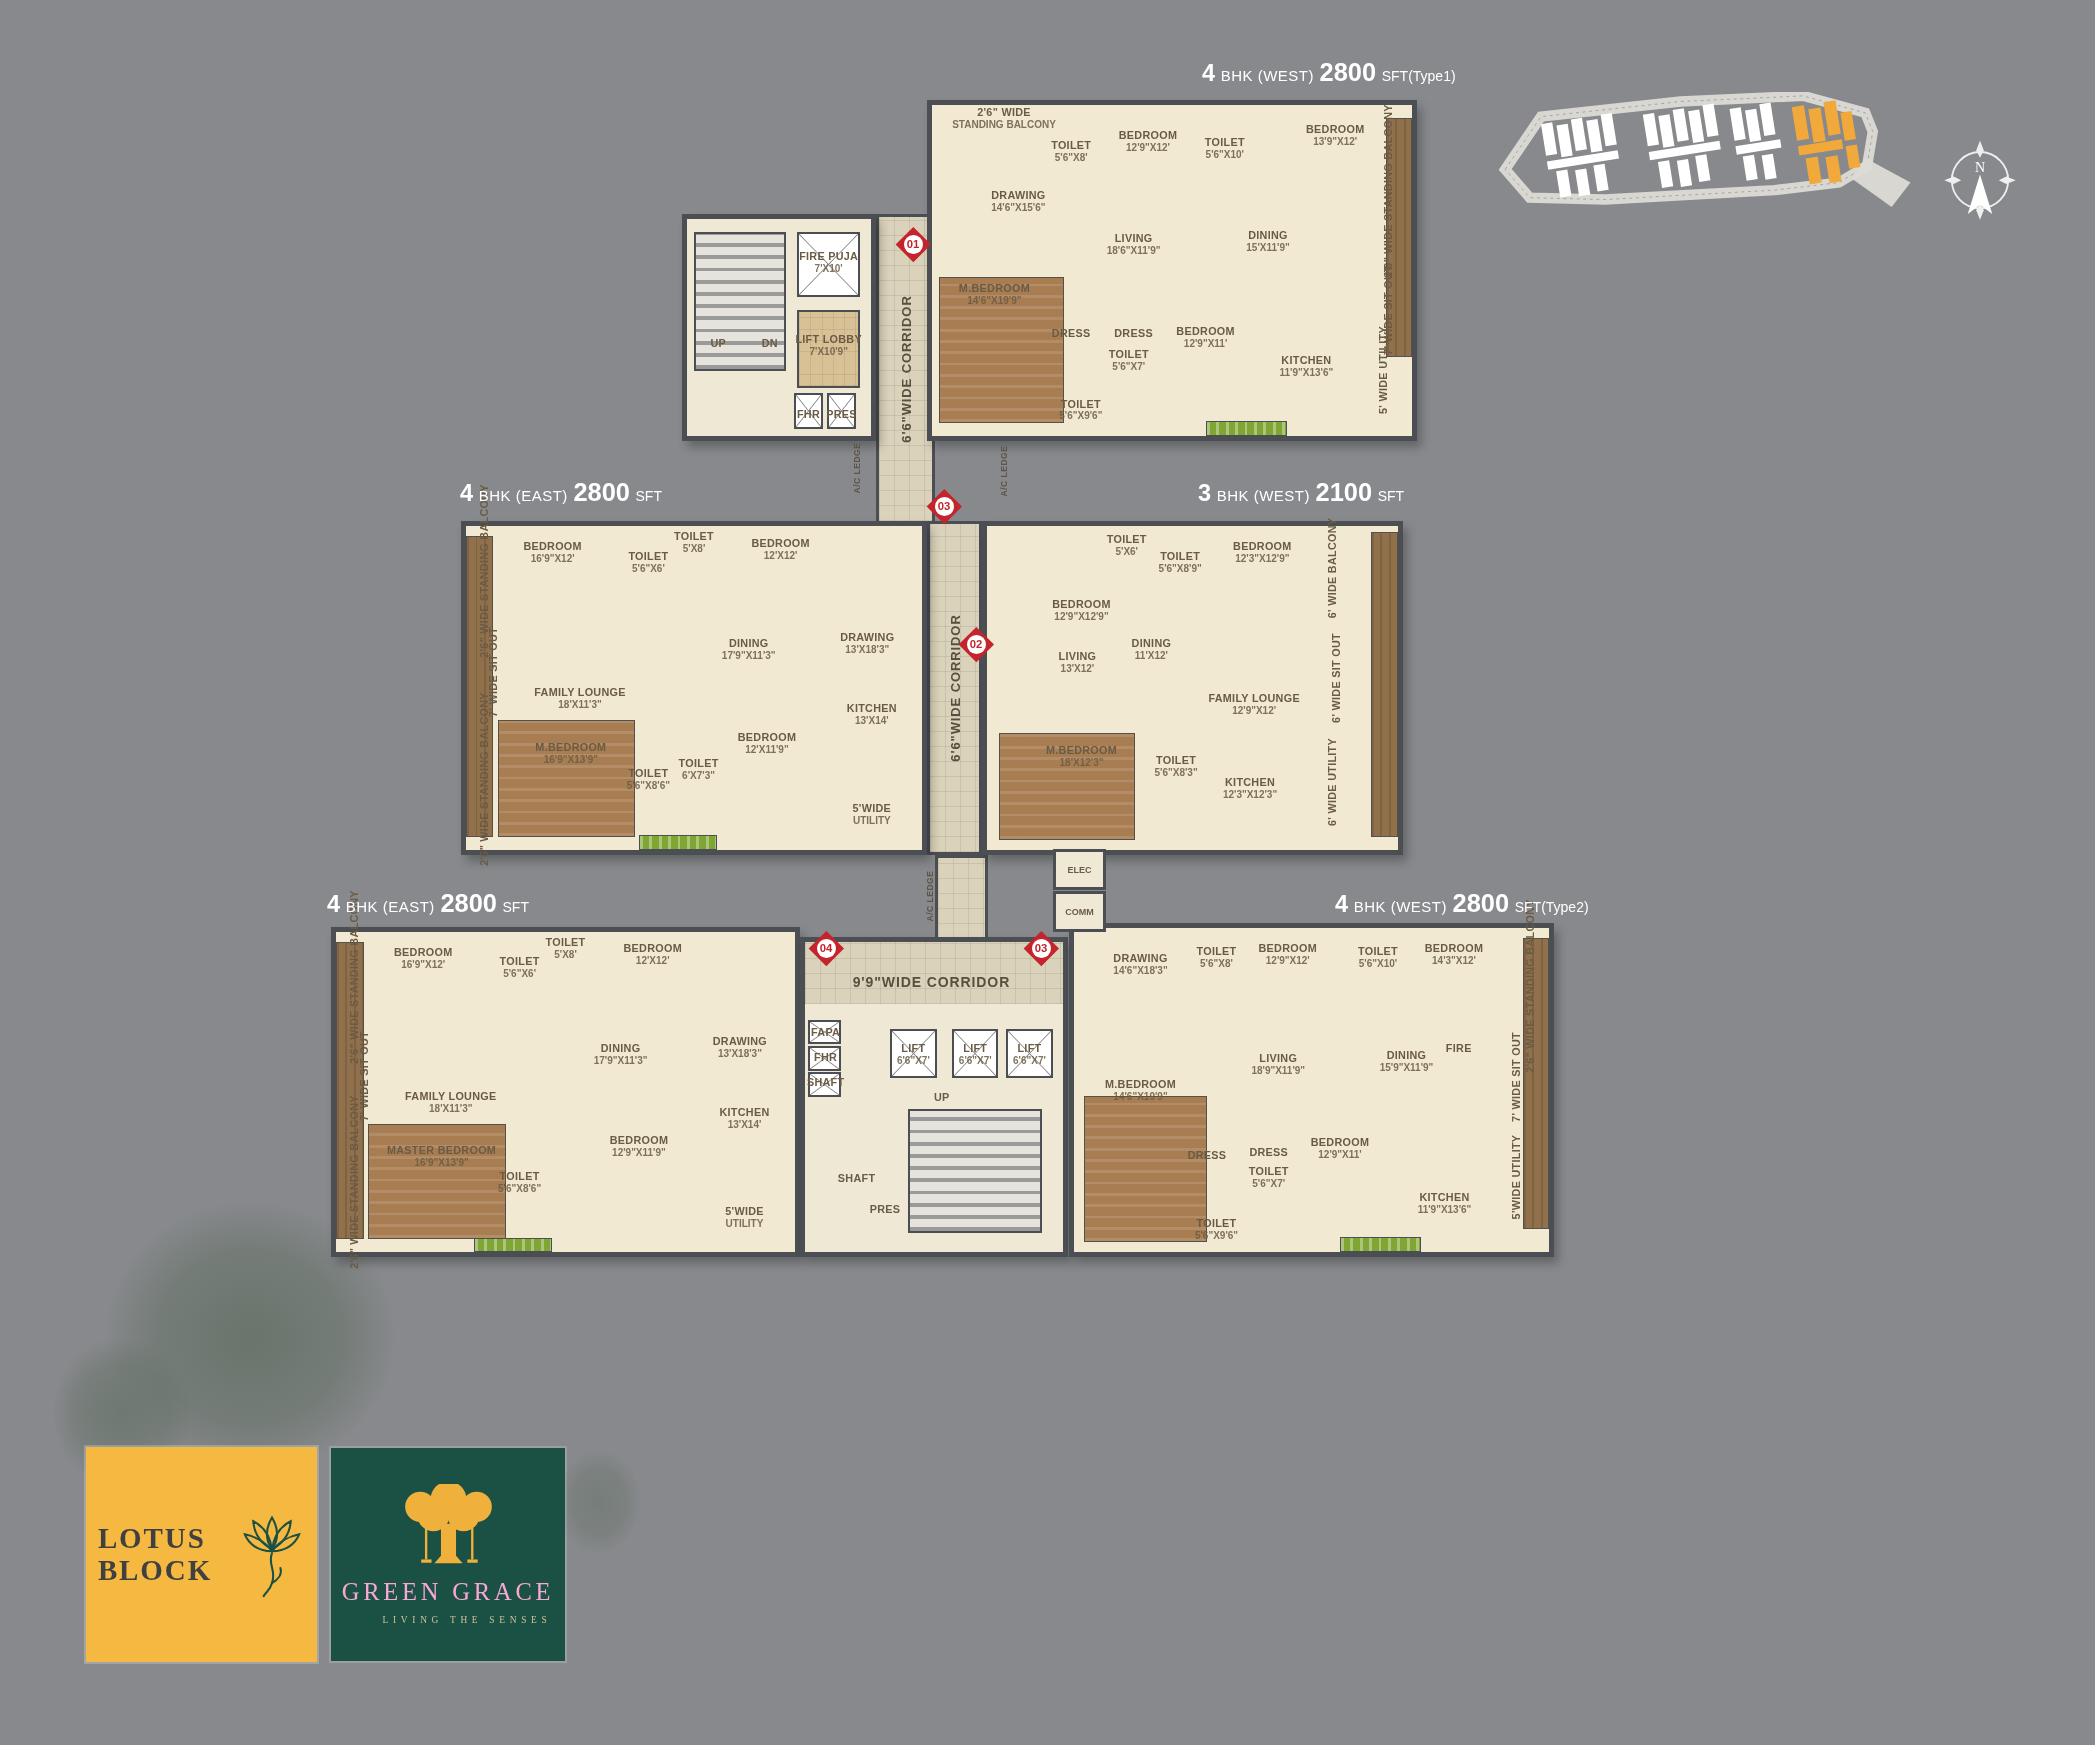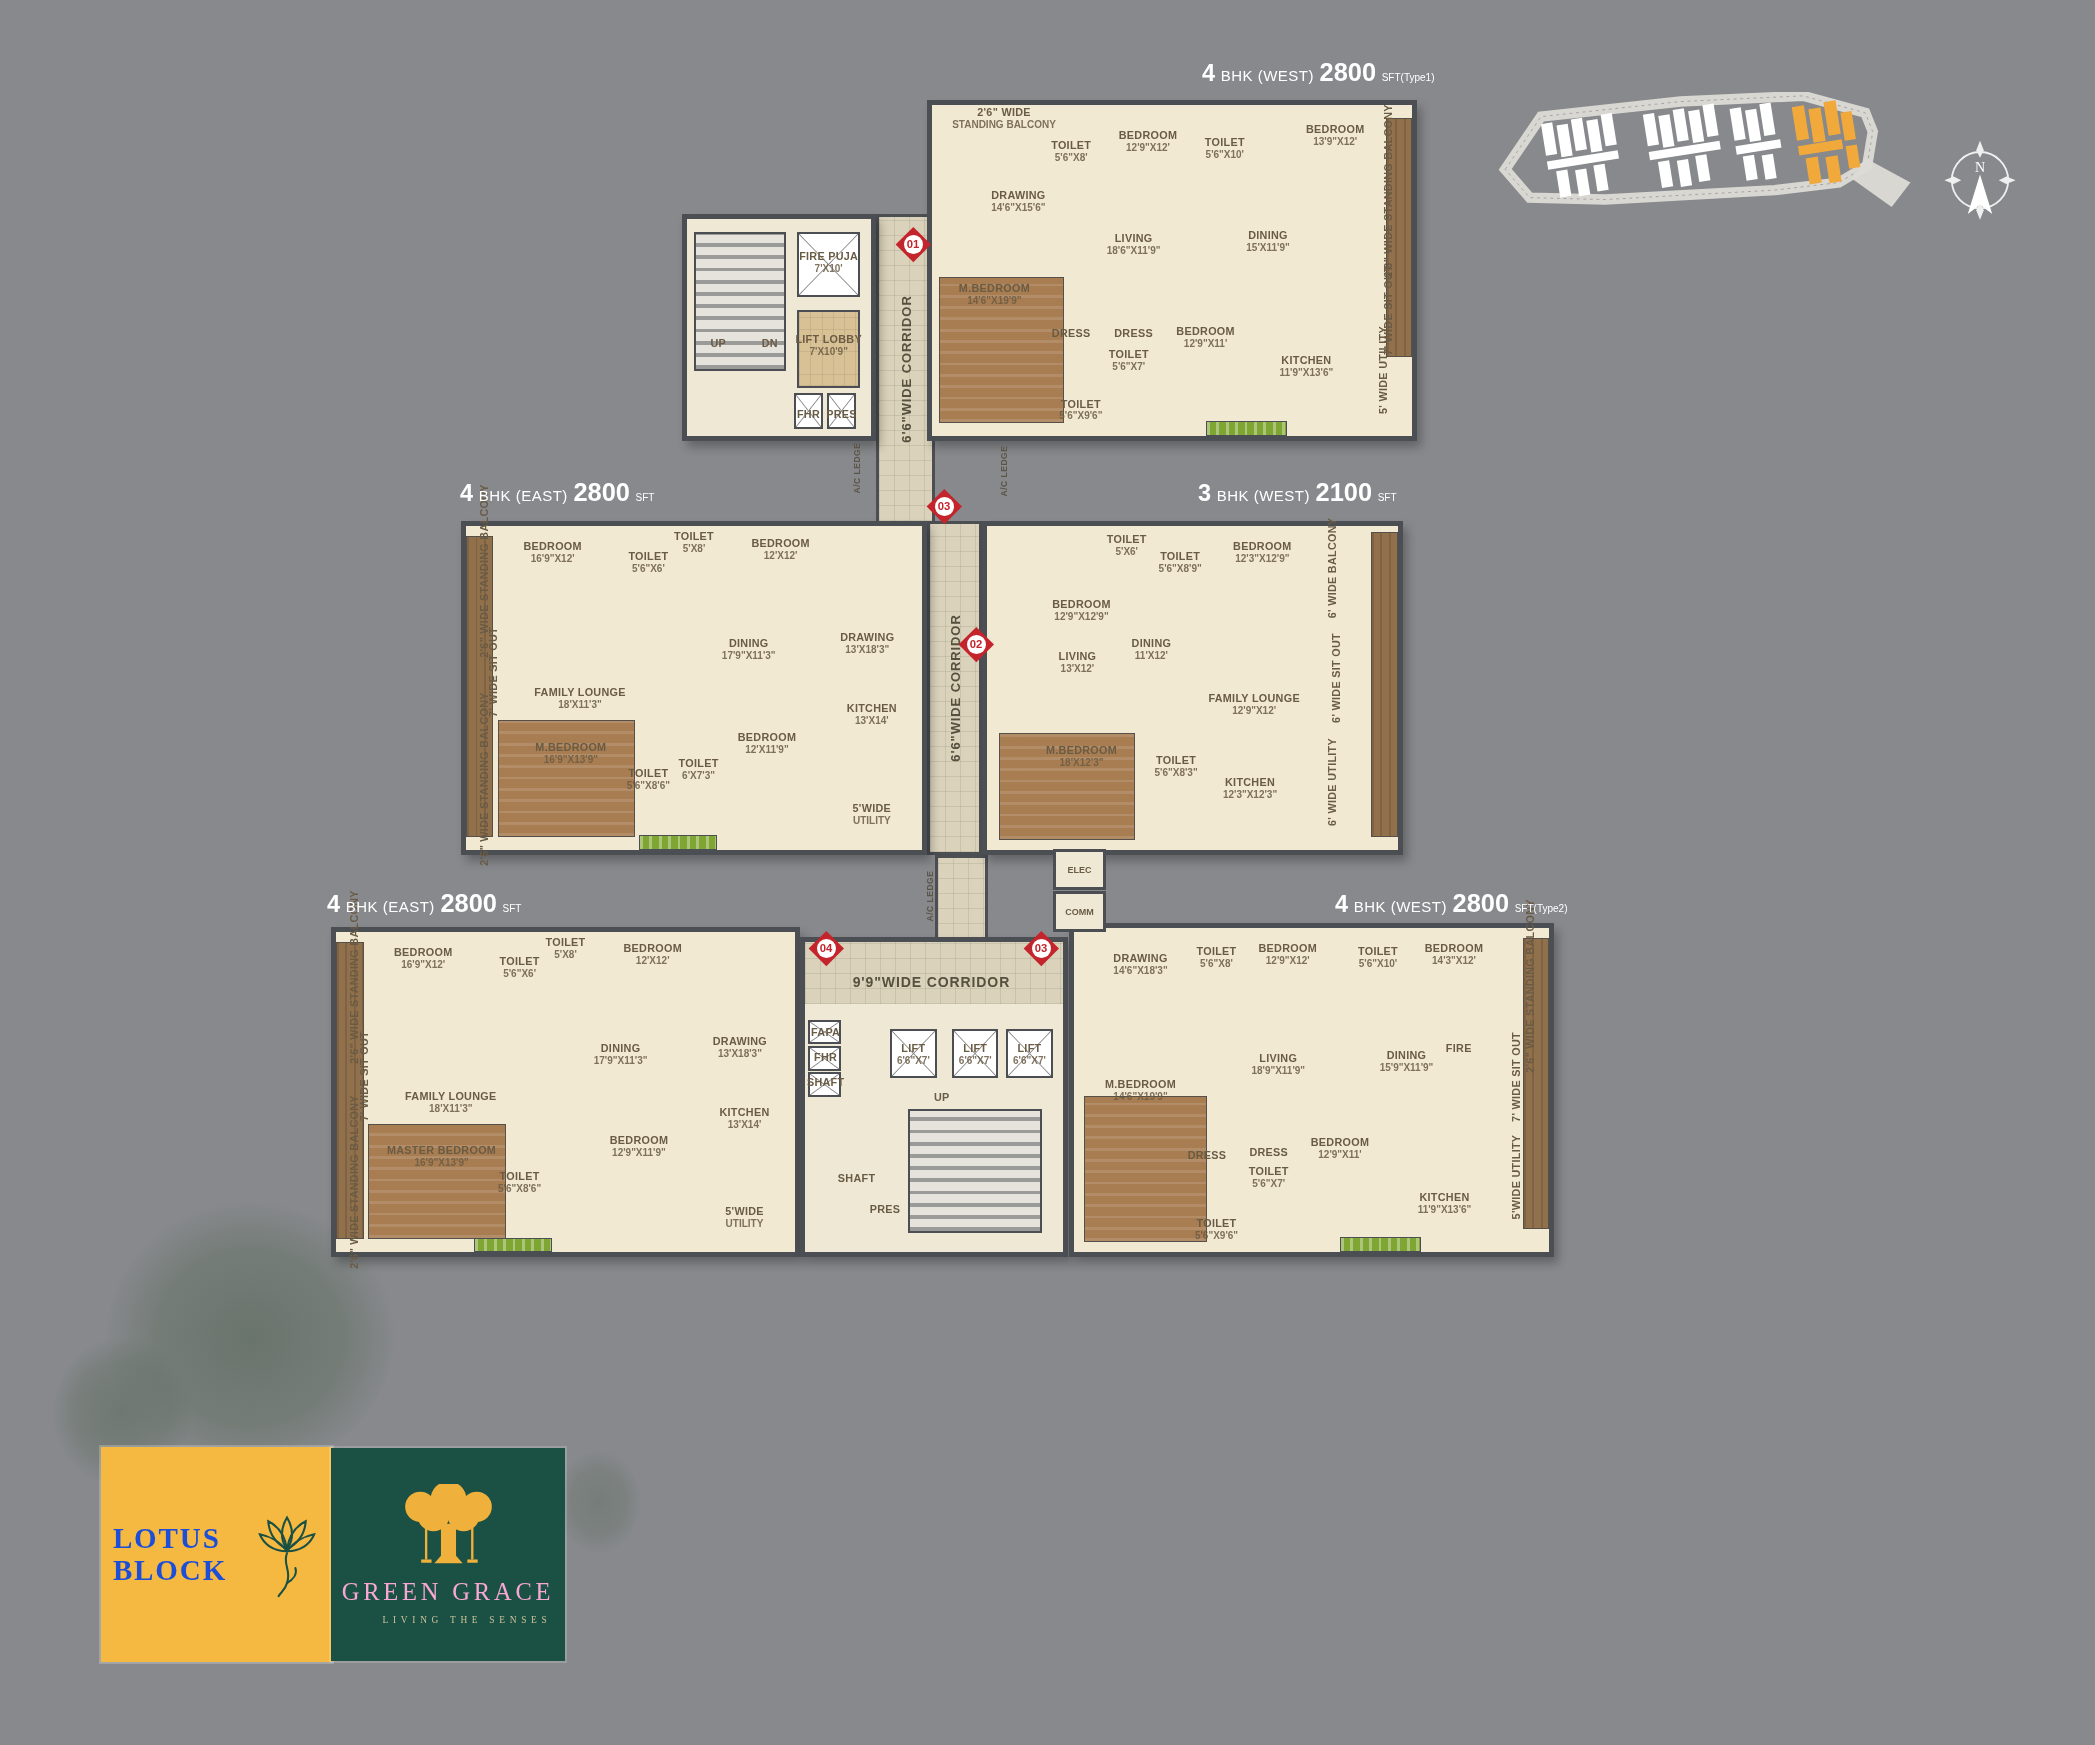--- a/index.html
+++ b/index.html
@@ -42,21 +42,21 @@
         letter-spacing:0.9px;white-space:nowrap;z-index:3;}
   .acledge{position:absolute;transform:translate(-50%,-50%) rotate(-90deg);font-size:8.5px;font-weight:700;
         color:#5C5648;letter-spacing:0.5px;z-index:5;white-space:nowrap;}
   .svcbox{position:absolute;background:#EFE8D5;border:3.8px solid #4B4E53;box-sizing:border-box;display:flex;
         align-items:center;justify-content:center;font-size:9px;font-weight:700;color:#6A5B44;z-index:4;}
   
   .title{position:absolute;color:#FFFFFF;white-space:nowrap;z-index:5;display:flex;align-items:baseline;gap:5.6px;}
   .t-num{font-size:23.5px;font-weight:700;}
   .t-mid{font-size:15px;font-weight:400;letter-spacing:0.5px;}
   .t-area{font-size:25.4px;font-weight:700;}
-  .t-suf{font-size:10px;font-weight:400;}
+  .t-suf{font-size:14px;font-weight:400;}
   
   .marker{position:absolute;width:34px;height:34px;transform:translate(-50%,-50%);z-index:6;text-decoration:underline;}
   .marker i{position:absolute;inset:4.7px;background:#C4242C;transform:rotate(45deg);}
   .marker b{position:absolute;inset:7.5px;background:#FFFFFF;border-radius:50%;}
   .marker span{position:absolute;inset:0;display:flex;align-items:center;justify-content:center;
         font-size:11.3px;font-weight:700;color:#C4242C;z-index:2;}
   
   .siteplan{position:absolute;z-index:1;}
   .compass{position:absolute;z-index:1;}
   
@@ -607,21 +607,21 @@
   <svg class="compass" style="left:1933px;top:122px;" width="94" height="108" viewBox="0 0 100 115">
     <circle cx="50" cy="62" r="30" fill="none" stroke="#EFEFEF" stroke-width="2"></circle>
     <polygon points="50,20 54,30 50,38 46,30" fill="#EFEFEF"></polygon>
     <polygon points="88,62 78,66 70,62 78,58" fill="#EFEFEF"></polygon>
     <polygon points="12,62 22,66 30,62 22,58" fill="#EFEFEF"></polygon>
     <polygon points="50,104 54,94 50,86 46,94" fill="#EFEFEF"></polygon>
     <text x="50" y="53" text-anchor="middle" font-size="15" font-family="Liberation Serif, serif" fill="#FFFFFF">N</text>
     <polygon points="50,56 63,98 50,88 37,98" fill="#FFFFFF"></polygon>
   </svg>
 
-  <div class="logo-yellow" style="left:101px;top:1447px;width:231px;height:215px;background:#F5B942;color:#1d4ed8;gap:27px;">
+  <div class="logo-yellow" style="left:86px;top:1447px;width:231px;height:215px;background:#F5B942;color:#404040;gap:27px;">
     <div class="lt">
       <div>LOTUS</div>
       <div>BLOCK</div>
     </div>
     <svg width="66" height="89" viewBox="0 0 70 95" fill="none" stroke="#1B5044" stroke-width="2.2" stroke-linecap="round">
       <path d="M35,8 C28,20 28,32 35,42 C42,32 42,20 35,8 Z"></path>
       <path d="M35,42 C24,36 16,26 15,12 C27,18 33,28 35,42"></path>
       <path d="M35,42 C46,36 54,26 55,12 C43,18 37,28 35,42"></path>
       <path d="M35,44 C20,44 10,36 6,26 C16,28 28,34 35,44"></path>
       <path d="M35,44 C50,44 60,36 64,26 C54,28 42,34 35,44"></path>

